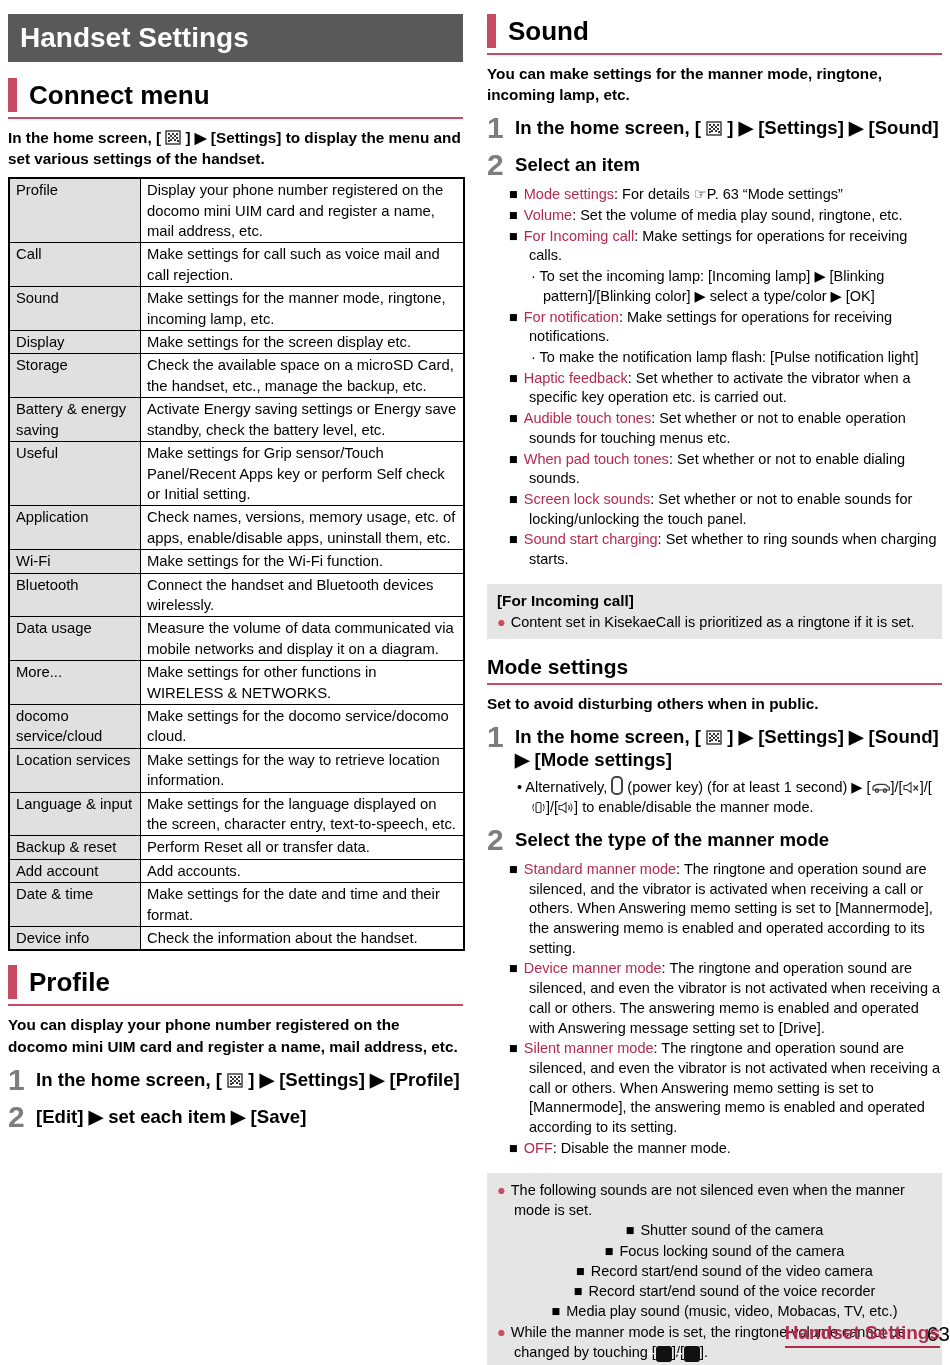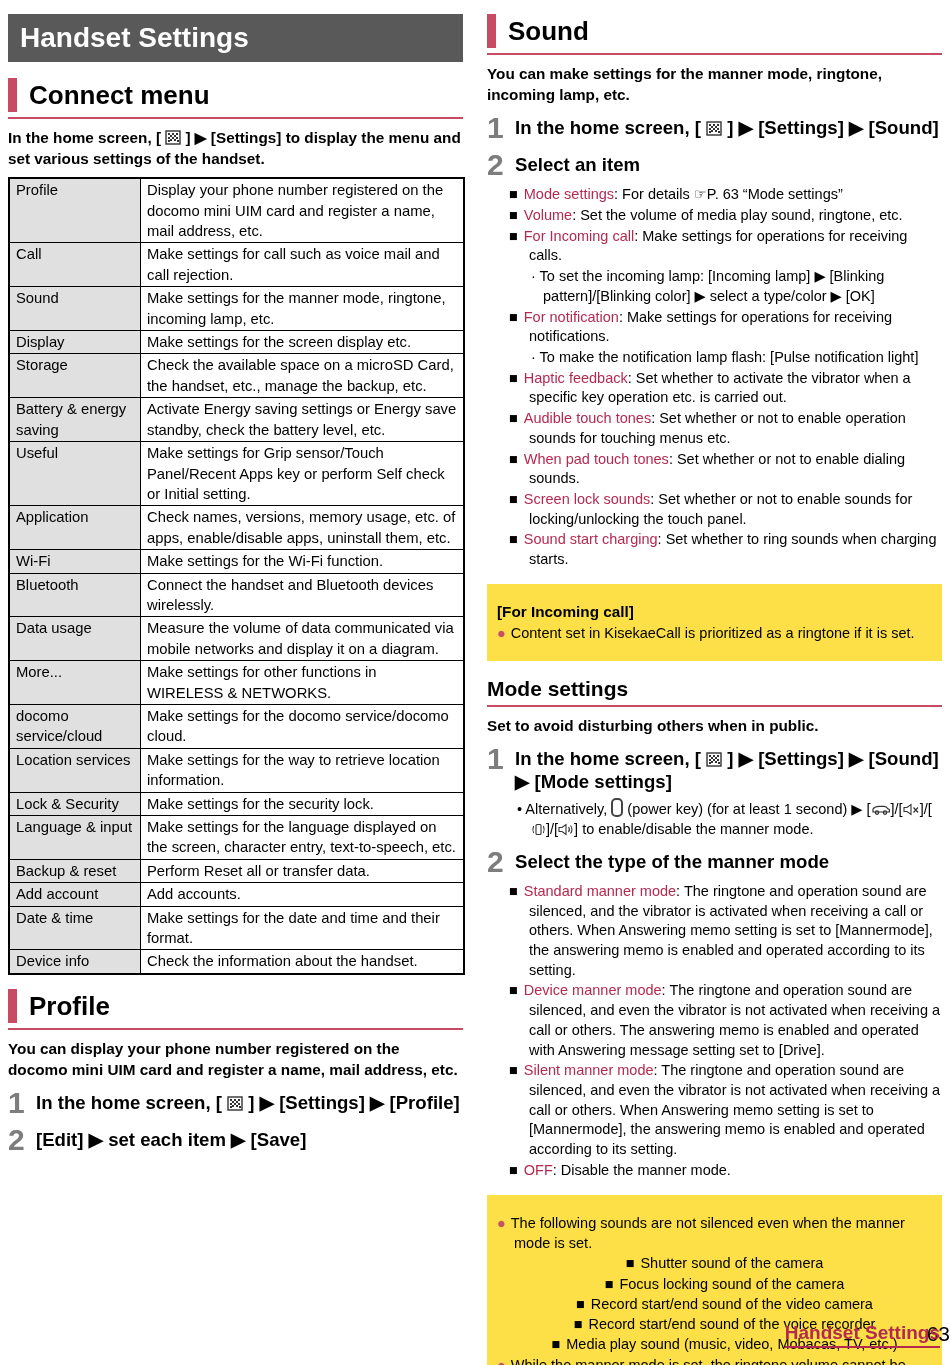--- a/index.html
+++ b/index.html
@@ -42,21 +42,21 @@
   .items{margin:0;}
   .item{font-size:14.5px;line-height:1.36;margin:1px 0 1px 22px;padding-left:20px;text-indent:-20px;}
   .item .sq{margin-right:6px;}
   .term{color:#b42a4f;}
   .sub{font-size:14.5px;line-height:1.36;margin-left:44px;padding-left:12px;text-indent:-12px;}
 
   
   .alt{font-size:14.5px;line-height:1.36;margin:2px 0 2px 30px;padding-left:14px;text-indent:-14px;}
 
   
-  .graybox{background:#fde047;padding:18px 10px;margin:14px 0;}
+  .graybox{background:#e5e5e5;padding:7px 10px;margin:14px 0;}
   .graybox .btitle{font-weight:bold;font-size:15.3px;line-height:1.35;}
   .nb{font-size:14.5px;line-height:1.4;padding-left:17px;text-indent:-17px;margin:0 0;}
   .ndot{color:#c94f63;margin-right:5px;}
   .nsub{font-size:14.5px;line-height:1.4;margin-left:20px;padding-left:18px;text-indent:-18px;text-align:center;}
   .nsub .sq{margin-right:6px;}
 
   
   .iico{display:inline-block;vertical-align:-2px;}
   .powerkey{display:inline-block;width:8px;height:15px;border:2px solid #444;
     border-radius:5px;vertical-align:-3px;}
@@ -171,24 +171,20 @@
         <div class="trow">
           <div class="tlabel">docomo service/cloud</div>
           <div class="tdesc">Make settings for the docomo service/docomo cloud.</div>
         </div>
 
         <div class="trow">
           <div class="tlabel">Location services</div>
           <div class="tdesc">Make settings for the way to retrieve location information.</div>
         </div>
 
-        <div class="trow">
-          <div class="tlabel">Lock &amp; Security</div>
-          <div class="tdesc">Make settings for the security lock.</div>
-        </div>
 
         <div class="trow">
           <div class="tlabel">Language &amp; input</div>
           <div class="tdesc">Make settings for the language displayed on the screen, character entry, text-to-speech, etc.</div>
         </div>
 
         <div class="trow">
           <div class="tlabel">Backup &amp; reset</div>
           <div class="tdesc">Perform Reset all or transfer data.</div>
         </div>

